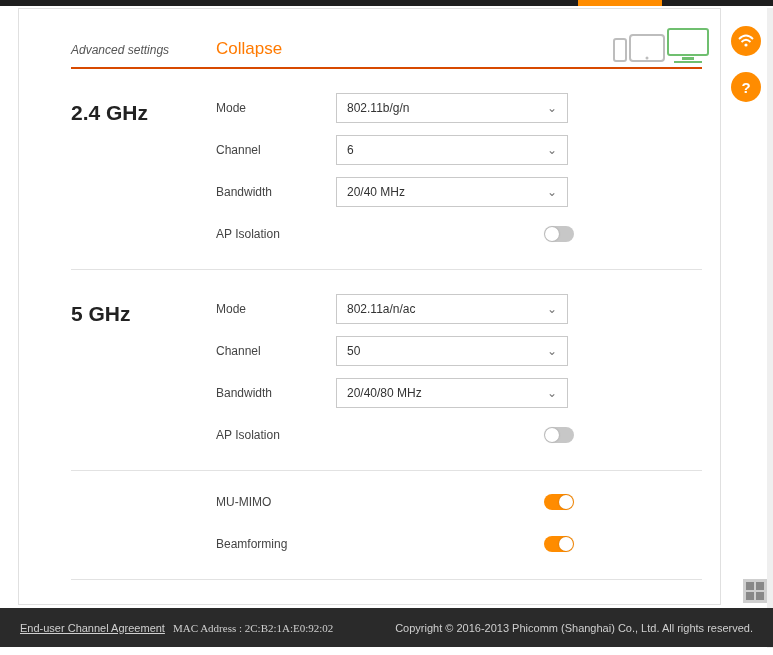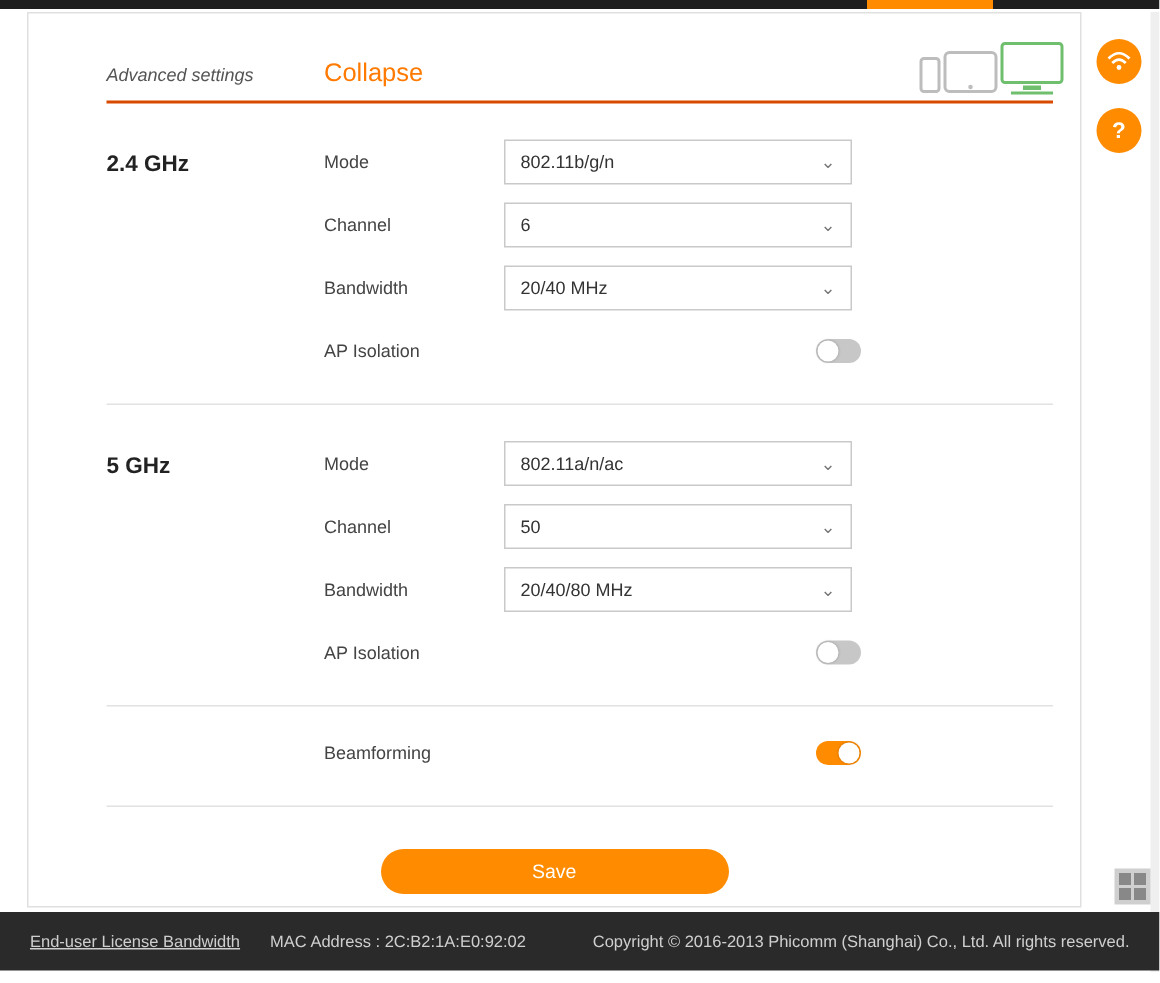--- a/index.html
+++ b/index.html
@@ -5,38 +5,38 @@
   html,body{margin:0;padding:0;font-family:Arial,Helvetica,sans-serif;background:#fff;width:773px;height:655px;overflow:hidden;position:relative;}
   .topbar{background:#1e1e1e;height:6px;width:773px;position:absolute;top:0;left:0;}
   .orange-tab{position:absolute;top:0;left:578px;width:84px;height:6px;background:#ff8c00;}
   .page{position:absolute;top:8px;left:18px;width:703px;background:#fff;border:1px solid #e0e0e0;height:597px;box-sizing:border-box;}
   .devices-graphic{position:absolute;top:18px;right:8px;}
   .adv-row{display:flex;align-items:baseline;padding:30px 0 0 52px;}
   .adv-label{font-size:12px;color:#555;width:145px;font-style:italic;}
   .collapse-link{color:#ff7a00;font-size:17px;}
   .orange-rule{height:2px;background:#d84a00;margin:8px 18px 0 52px;}
   .section{display:flex;padding:18px 18px 0 52px;}
-  .band-title{width:145px;font-size:15px;font-weight:bold;color:#222;padding-top:14px;}
+  .band-title{width:145px;font-size:21px;font-weight:bold;color:#222;padding-top:14px;}
   .rows{flex:1;}
   .form-row{display:flex;align-items:center;height:42px;}
   .form-label{width:108px;text-align:left;font-size:12px;color:#444;padding-right:12px;}
   .select{width:232px;height:30px;border:1px solid #c9c9c9;background:#fff;font-size:12px;color:#333;display:flex;align-items:center;justify-content:space-between;padding:0 10px;box-sizing:border-box;cursor:pointer;}
   .chev{color:#777;}
   .toggle-row .toggle{margin-left:208px;}
   .toggle{width:30px;height:16px;border-radius:16px;background:#c7c7c7;position:relative;cursor:pointer;}
   .toggle .knob{width:14px;height:14px;border-radius:50%;background:#fff;position:absolute;top:1px;left:1px;box-shadow:0 0 2px rgba(0,0,0,.25);}
   .toggle.on{background:#ff8c00;}
   .toggle.on .knob{left:15px;}
   .divider{height:1px;background:#e2e2e2;margin:14px 18px 0 52px;}
   .extras{padding:10px 18px 0 197px;}
   .save-row{text-align:center;padding:28px 0 0 0;}
   .save-btn{display:inline-block;width:232px;height:30px;line-height:30px;background:#ff8c00;color:#fff;border-radius:15px;font-size:13px;cursor:pointer;}
   .footer{position:absolute;left:0;bottom:8px;width:773px;height:39px;background:#2a2a2a;color:#cfcfcf;font-size:11px;display:flex;align-items:center;box-sizing:border-box;padding:0 20px;}
   .footer a{color:#cfcfcf;text-decoration:underline;}
-  .footer .mac{margin-left:20px;}
+  .footer .mac{margin-left:8px;font-family:Liberation Serif, serif;}
   .footer .copy{margin-left:auto;}
   .float-btns{position:absolute;right:12px;top:26px;display:flex;flex-direction:column;gap:16px;}
   .float-btn{width:30px;height:30px;border-radius:50%;background:#ff8c00;display:flex;align-items:center;justify-content:center;color:#fff;font-size:15px;cursor:pointer;font-weight:bold;}
   .qr-btn{position:absolute;right:6px;bottom:52px;width:24px;height:24px;background:#cfcfcf;display:grid;grid-template-columns:1fr 1fr;grid-template-rows:1fr 1fr;gap:2px;padding:3px;box-sizing:border-box;cursor:pointer;}
   .qr-btn div{background:#888;}
   .scrollbar{position:absolute;right:0;top:8px;width:6px;height:640px;background:#efefef;}
 </style>
 </head>
 <body>
 
@@ -129,20 +129,26 @@
             <div class="knob"></div>
           </div>
       </div>
     </div>
   </div>
 
   <div class="divider"></div>
 
   <div class="extras">
     <div class="form-row toggle-row">
+      <div class="form-label">MU-MIMO</div>
+      <div class="toggle on">
+          <div class="knob"></div>
+        </div>
+    </div>
+    <div class="form-row toggle-row">
       <div class="form-label">Beamforming</div>
       <div class="toggle on">
           <div class="knob"></div>
         </div>
     </div>
   </div>
 
   <div class="divider"></div>
 
   <div class="save-row">
@@ -162,16 +168,16 @@
 </div>
 
 <div class="qr-btn">
   <div></div>
     <div></div>
     <div></div>
     <div></div>
 </div>
 
 <div class="footer">
-  <a href="#">End-user License Bandwidth</a>
+  <a href="#">End-user Channel Agreement</a>
   <span class="mac">MAC Address : 2C:B2:1A:E0:92:02</span>
   <span class="copy">Copyright © 2016-2013 Phicomm (Shanghai) Co., Ltd. All rights reserved.</span>
 </div>
 
 </body></html>

